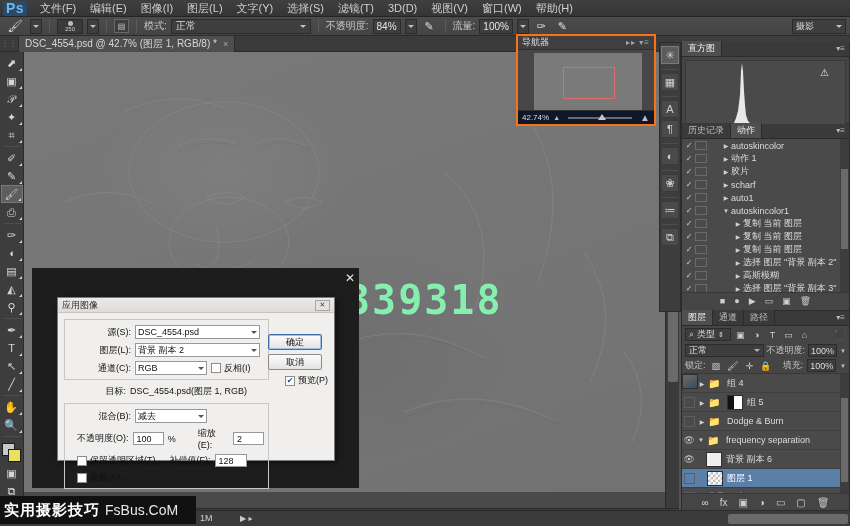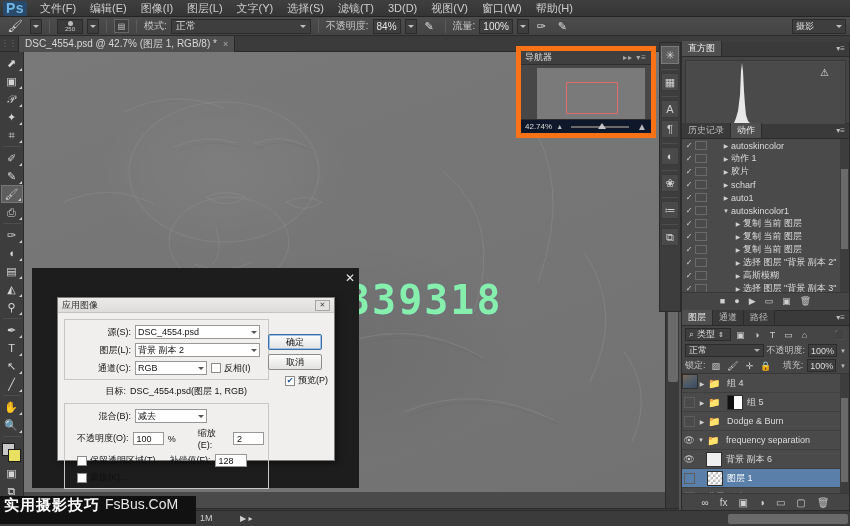--- a/index.html
+++ b/index.html
@@ -132,22 +132,22 @@
   }
   .canv-hthumb{position:absolute;left:180px;top:2px;width:290px;height:10px;background:#6a6a6a;border-radius:2px;}
   .canv-vscroll {
     position:absolute;left:665px;top:52px;width:14px;height:456px;background:#3b3b3b;
     border-left:1px solid #2b2b2b;
   }
   .canv-vthumb{position:absolute;left:2px;top:20px;width:10px;height:310px;background:#6a6a6a;border-radius:2px;}
 
   
   .navigator {
-    position:absolute;left:516px;top:46px;width:140px;height:92px;
-    background:#474747;border:5px solid #f97316;
+    position:absolute;left:516px;top:34px;width:140px;height:92px;
+    background:#474747;border:2px solid #f97316;
   }
   .nav-header{
     height:14px;background:#3f3f3f;border-bottom:1px solid #2e2e2e;display:flex;align-items:center;
     padding:0 4px;font-size:9px;color:#ddd;justify-content:space-between;
   }
   .nav-header .dots{font-size:8px;color:#aaa;letter-spacing:1px;}
   .nav-thumb{position:absolute;left:16px;top:17px;width:108px;height:58px;background:#7a7a7a;}
   .nav-rect{position:absolute;left:45px;top:31px;width:52px;height:32px;border:1px solid #e06b6b;}
   .nav-foot{position:absolute;left:0;bottom:0;width:100%;height:14px;background:#0f172a;
     border-top:1px solid #2e2e2e;display:flex;align-items:center;padding:0 4px;gap:4px;}
@@ -266,21 +266,21 @@
     align-items:center;justify-content:center;font-size:8px;color:#1b4f9c;line-height:1;}
   .dlg-btns{position:absolute;right:12px;top:21px;display:flex;flex-direction:column;gap:4px;width:54px;}
   .dbtn{height:16px;background:linear-gradient(#fcfcfc,#e4e3e2);border:1px solid #8d8b89;border-radius:2px;
     display:flex;align-items:center;justify-content:center;font-size:9px;color:#111;}
   .dbtn.default{border:1px solid #3a6ea5;box-shadow:0 0 0 1px #9dc0e8 inset;}
   .dlg-prev{position:absolute;right:6px;top:61px;}
 
   
   .wm-fsbus{
     position:absolute;left:0;top:496px;width:196px;height:28px;background:#111;
-    display:flex;align-items:flex-start;padding-left:4px;gap:5px;
+    display:flex;align-items:center;padding-left:4px;gap:5px;
   }
   .wm-fsbus .cn{color:#fff;font-size:15px;font-weight:bold;letter-spacing:1px;}
   .wm-fsbus .en{color:#e8e8e8;font-size:14px;}
 
   
   .statusbar{position:absolute;left:0;top:510px;width:850px;height:16px;background:#3b3b3b;border-top:1px solid #2b2b2b;}
   .st-text{position:absolute;left:200px;top:2px;font-size:9px;color:#cfcfcf;}
   .st-play{position:absolute;left:240px;top:3px;font-size:8px;color:#cfcfcf;}
   .st-scroll{position:absolute;right:2px;top:3px;width:120px;height:10px;background:#6a6a6a;border-radius:2px;}
 </style>

